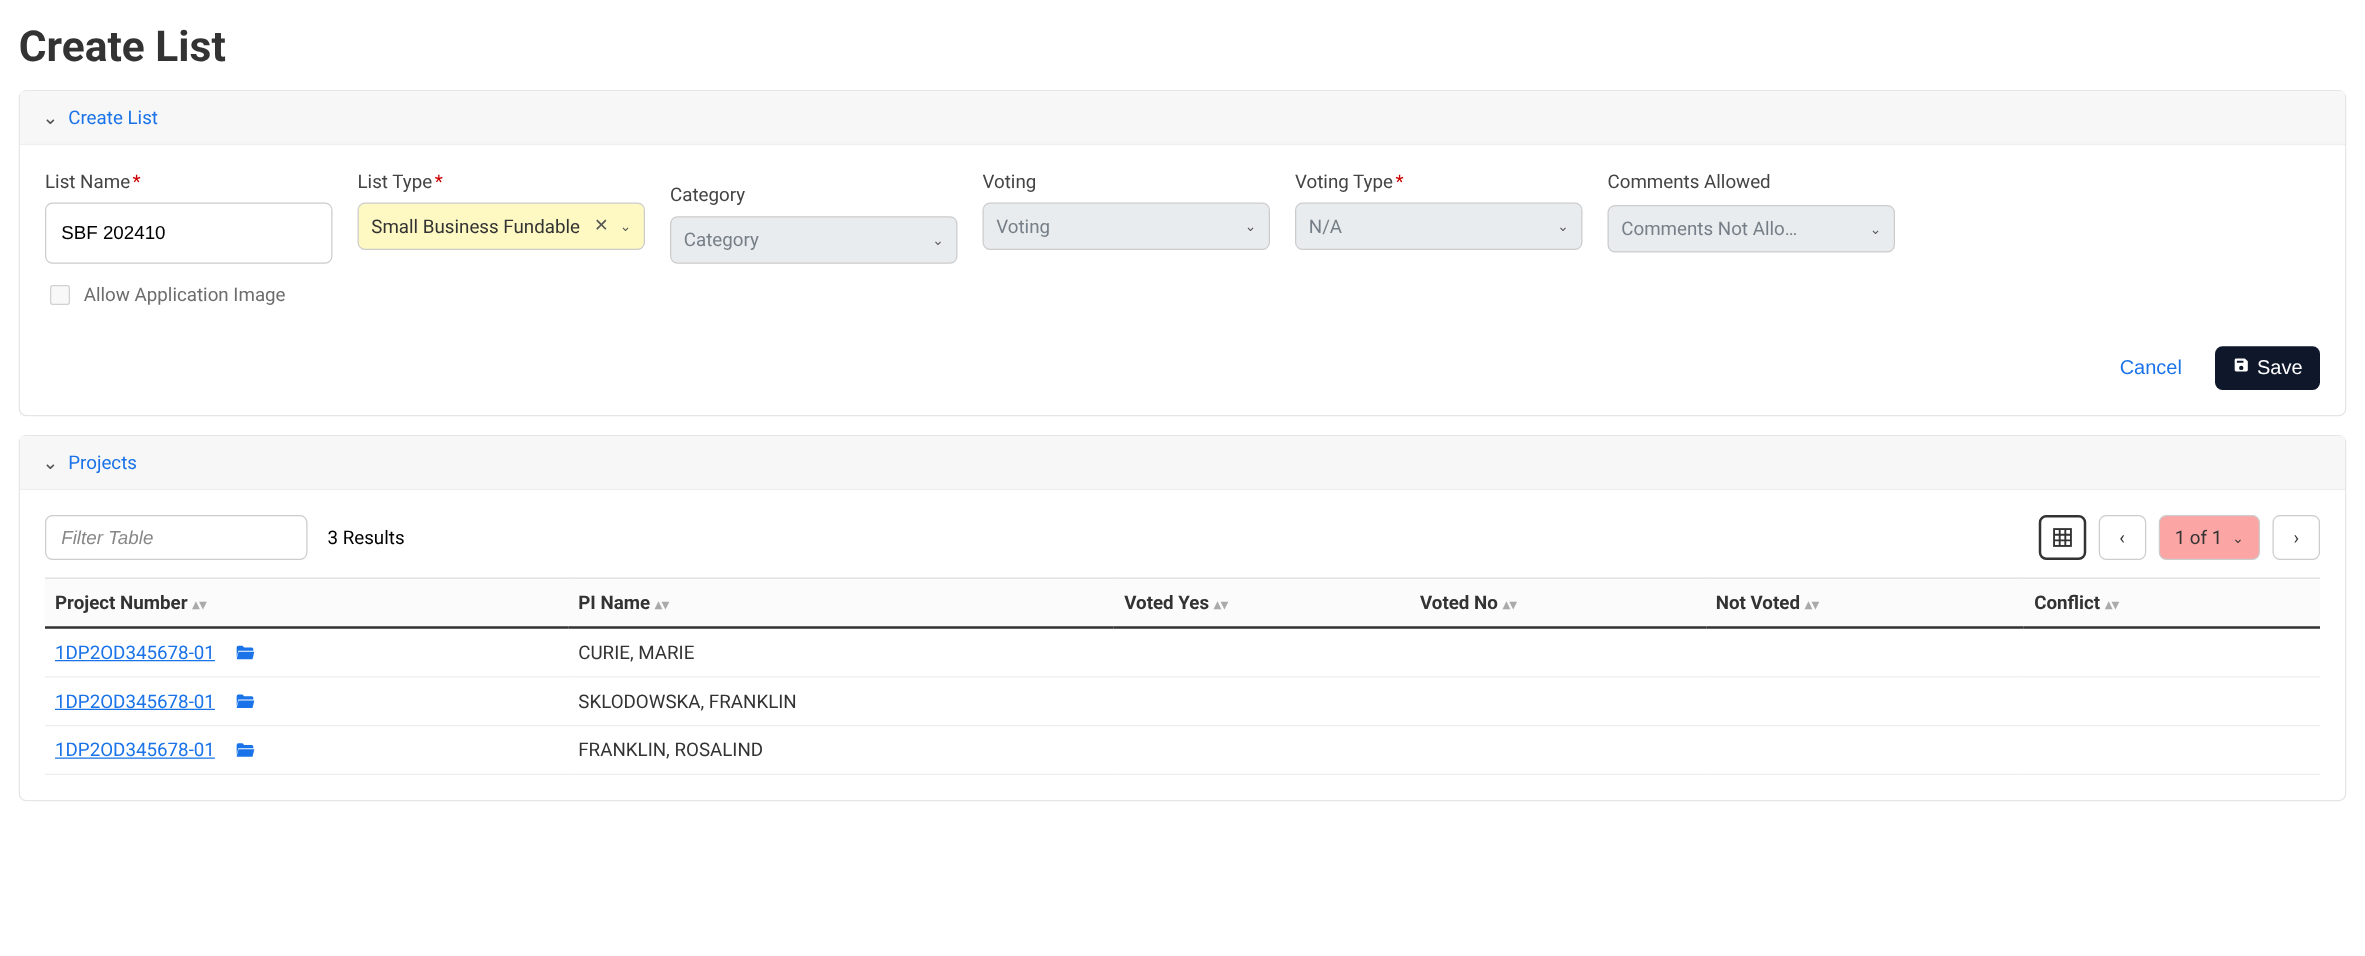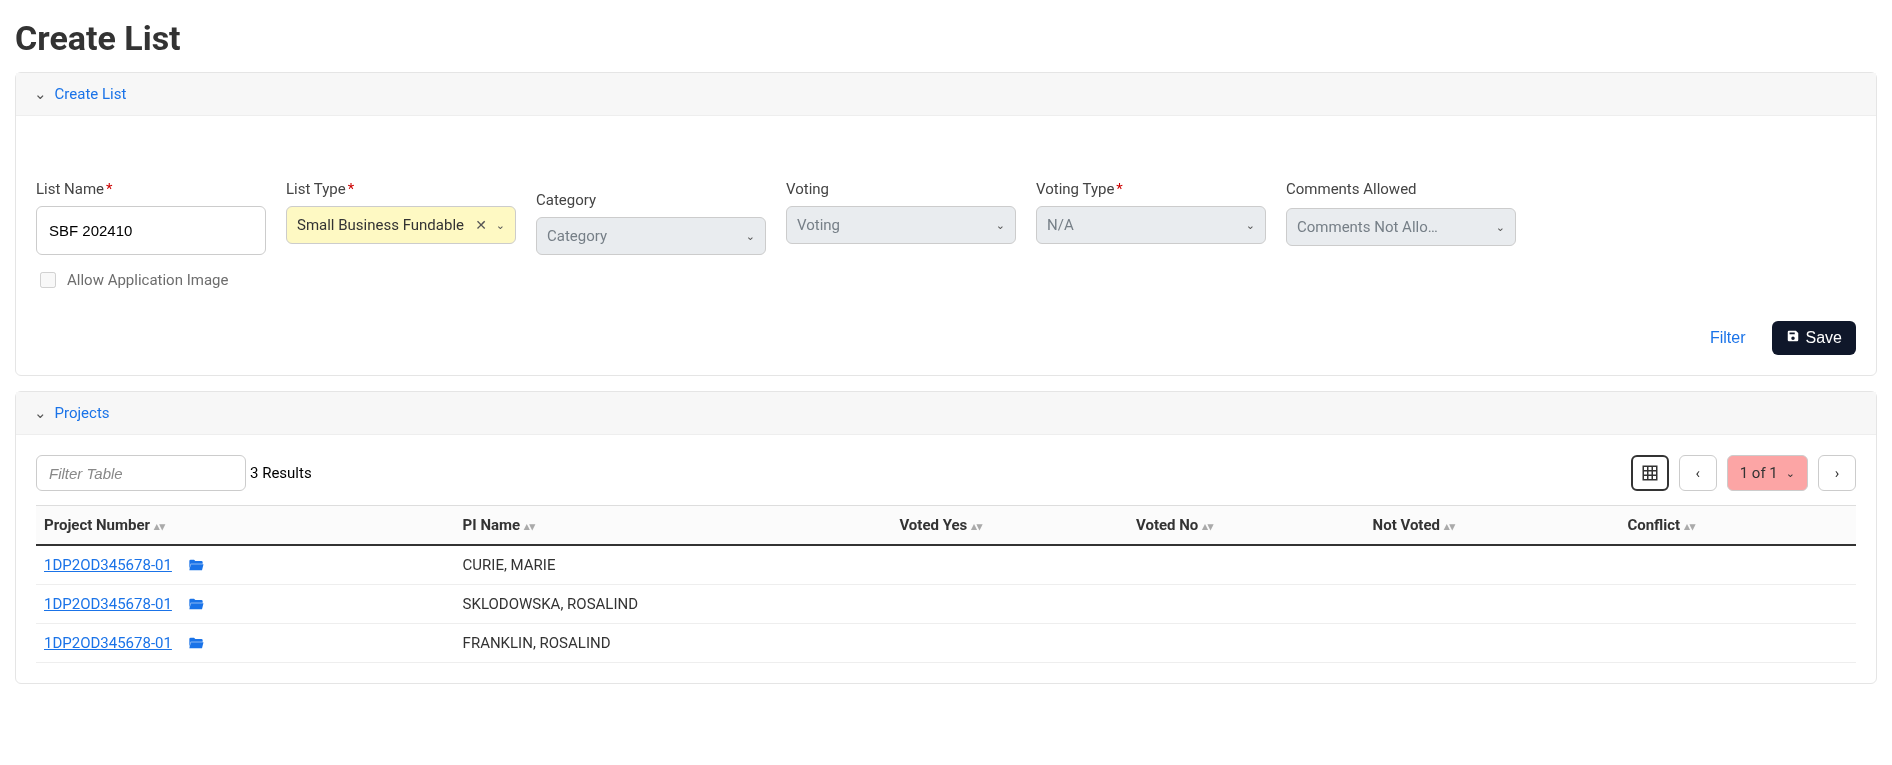--- a/index.html
+++ b/index.html
@@ -34,21 +34,20 @@
   .panel-header .chev {
     color: #555;
   }
   .panel-body {
     padding: 20px;
   }
   .form-row {
     display: flex;
     gap: 20px;
     flex-wrap: wrap;
-    margin-top: 44px;
   }
   .form-group {
     display: flex;
     flex-direction: column;
     gap: 8px;
   }
   .form-group.list-name { width: 230px; }
   .form-group.list-type { width: 230px; }
   .form-group.category  { width: 230px; justify-content: flex-end; }
   .form-group.voting    { width: 230px; }
@@ -109,21 +108,21 @@
     display:flex; justify-content:flex-end; gap:20px; margin-top:30px;
   }
   .btn-link { color:#1a73e8; background:none; border:none; font-size:16px; cursor:pointer; }
   .btn-primary {
     background:#0f172a; color:#fff; border:none; border-radius:6px;
     padding:8px 14px; font-size:16px; cursor:pointer;
     display:flex; align-items:center; gap:6px;
   }
   
   .proj-bar { display:flex; align-items:center; justify-content:space-between; margin-bottom:14px;}
-  .proj-bar-left { display:flex; align-items:center; gap:4px;}
+  .proj-bar-left { display:flex; align-items:center; gap:16px;}
   .filter-input {
     width: 210px; height:36px; border:1px solid #ccc; border-radius:6px;
     padding:0 12px; font-size:15px;
   }
   .filter-input::placeholder { font-style: italic; color:#888; }
   .results-text { color:#000000; }
   .proj-bar-right { display:flex; align-items:center; gap:10px;}
   .icon-btn {
     width:38px; height:36px; border:1px solid #ccc; border-radius:6px;
     display:flex; align-items:center; justify-content:center; background:#fff; cursor:pointer;
@@ -215,21 +214,21 @@
       </div>
 
     </div>
 
     <div class="checkbox-row">
       <input type="checkbox" disabled="" style="">
       <span>Allow Application Image</span>
     </div>
 
     <div class="action-row">
-      <button class="btn-link">Filter</button>
+      <button class="btn-link">Cancel</button>
       <button class="btn-primary">
         <span>
           <svg width="14" height="14" viewBox="0 0 24 24" fill="#fff">
               <path d="M17 3H5a2 2 0 0 0-2 2v14a2 2 0 0 0 2 2h14a2 2 0 0 0 2-2V7l-4-4zM12 19a3 3 0 1 1 0-6 3 3 0 0 1 0 6zm3-10H6V6h9v3z"></path>
             </svg>
         </span>
         <span>Save</span>
       </button>
     </div>
   </div>
@@ -303,21 +302,21 @@
             <td></td>
             <td></td>
             <td></td>
             <td></td>
           </tr>
           <tr>
             <td><a href="#" class="proj-link">1DP2OD345678-01</a><span class="open-icon"><svg class="folder" viewBox="0 0 24 20">
                   <path fill="#1a73e8" d="M2 4a2 2 0 0 1 2-2h5l2 2h9a2 2 0 0 1 2 2v2H4l-2 8V4z"></path>
                   <path fill="#1a73e8" d="M2 18l2.2-9h19L21 18H2z"></path>
                 </svg></span></td>
-            <td>SKLODOWSKA, ROSALIND</td>
+            <td>SKLODOWSKA, FRANKLIN</td>
             <td></td>
             <td></td>
             <td></td>
             <td></td>
           </tr>
           <tr>
             <td><a href="#" class="proj-link">1DP2OD345678-01</a><span class="open-icon"><svg class="folder" viewBox="0 0 24 20">
                   <path fill="#1a73e8" d="M2 4a2 2 0 0 1 2-2h5l2 2h9a2 2 0 0 1 2 2v2H4l-2 8V4z"></path>
                   <path fill="#1a73e8" d="M2 18l2.2-9h19L21 18H2z"></path>
                 </svg></span></td>

